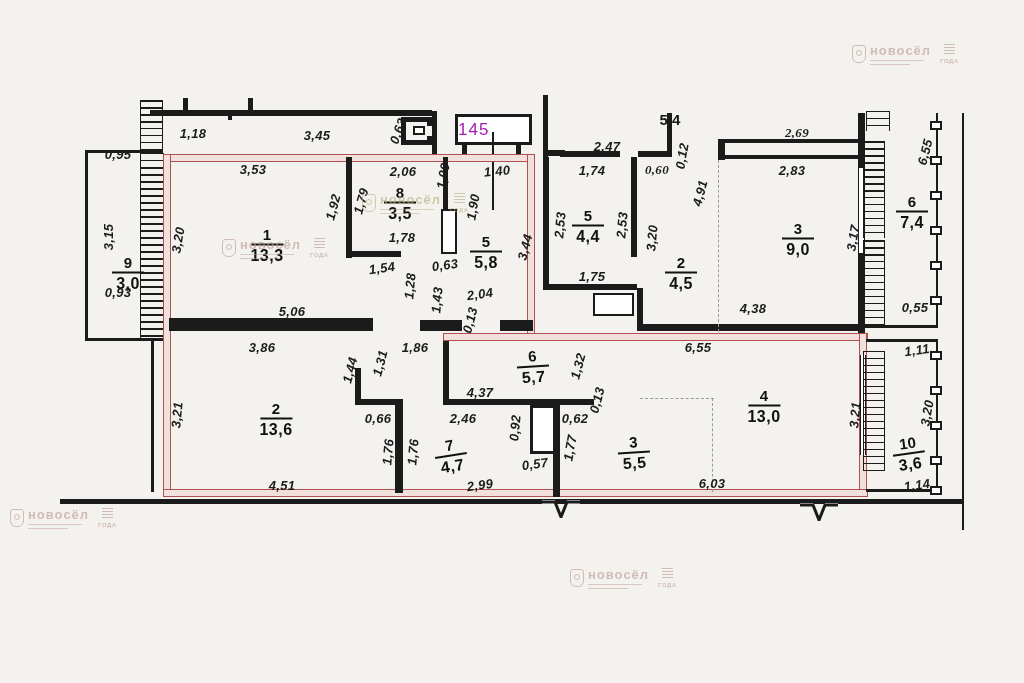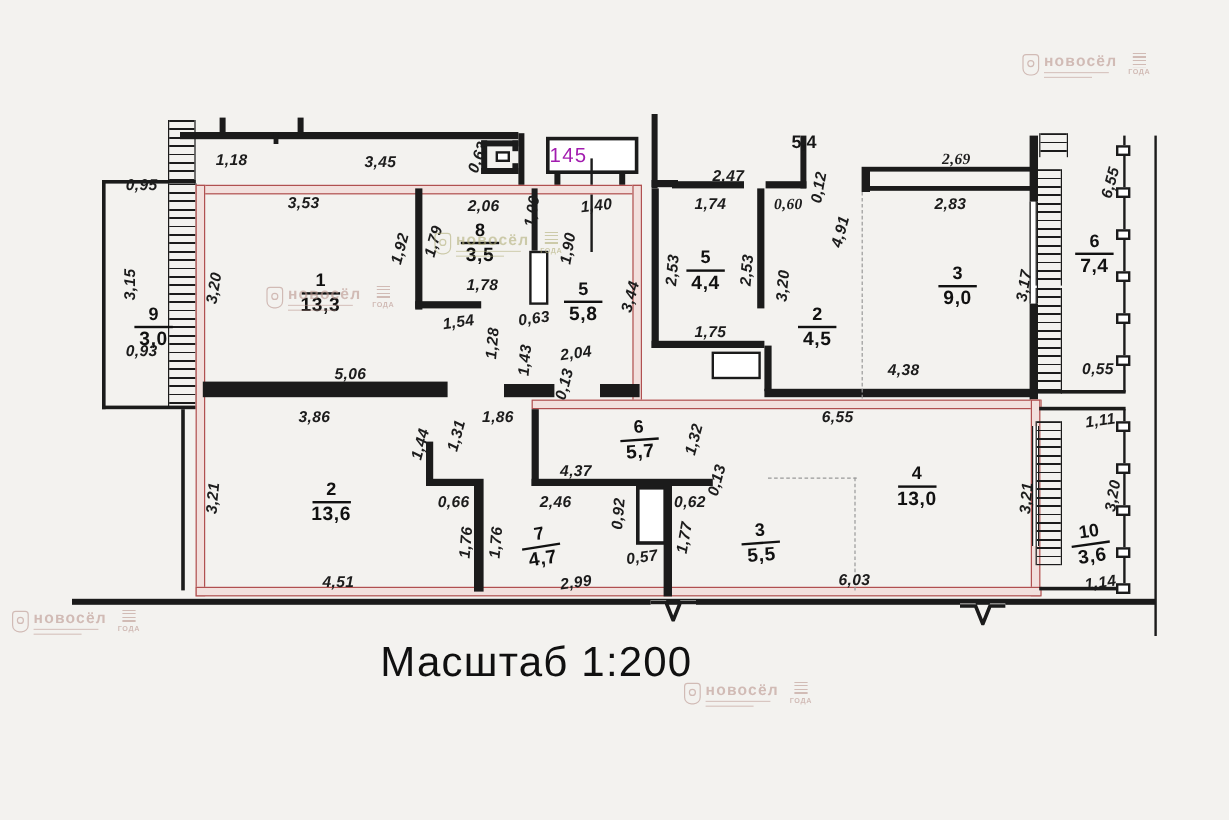--- a/index.html
+++ b/index.html
@@ -287,21 +287,20 @@
         <span class="area">13,0</span>
       </div>
       <div class="room-label" style="left: 909px; top: 454px; transform: translate(-50%, -50%) rotate(-8deg);">
         <span class="num">10</span>
         <div class="rule"></div>
         <span class="area">3,6</span>
       </div>
     </div>
   <div id="unit-number">145</div>
   <div id="stair-label">5,4</div>
-  <div id="scale-label">Масштаб 1:200</div>
   <div id="wm-layer">
       <div class="wm" style="left: 852px; top: 44px; color: rgb(187, 151, 144);">
         <div class="row">
       <span class="house"></span>
       <div>
         <div class="brand">новосёл</div>
         <div class="tl" style="width:54px"></div>
         <div class="tl" style="width:40px"></div>
       </div>
       <div class="badge">

